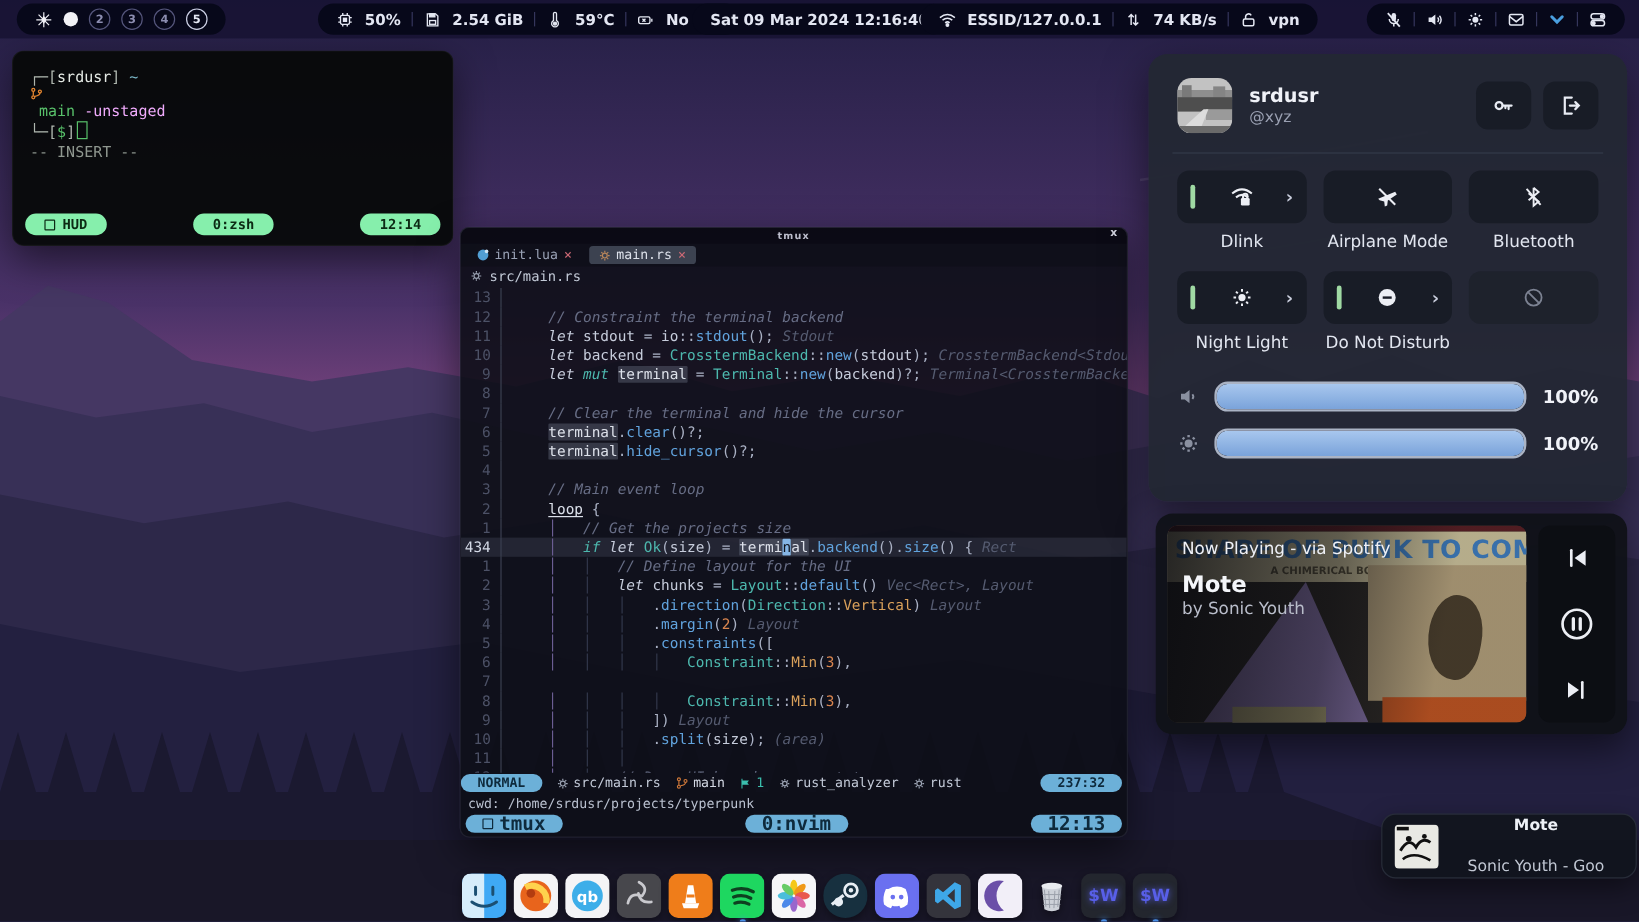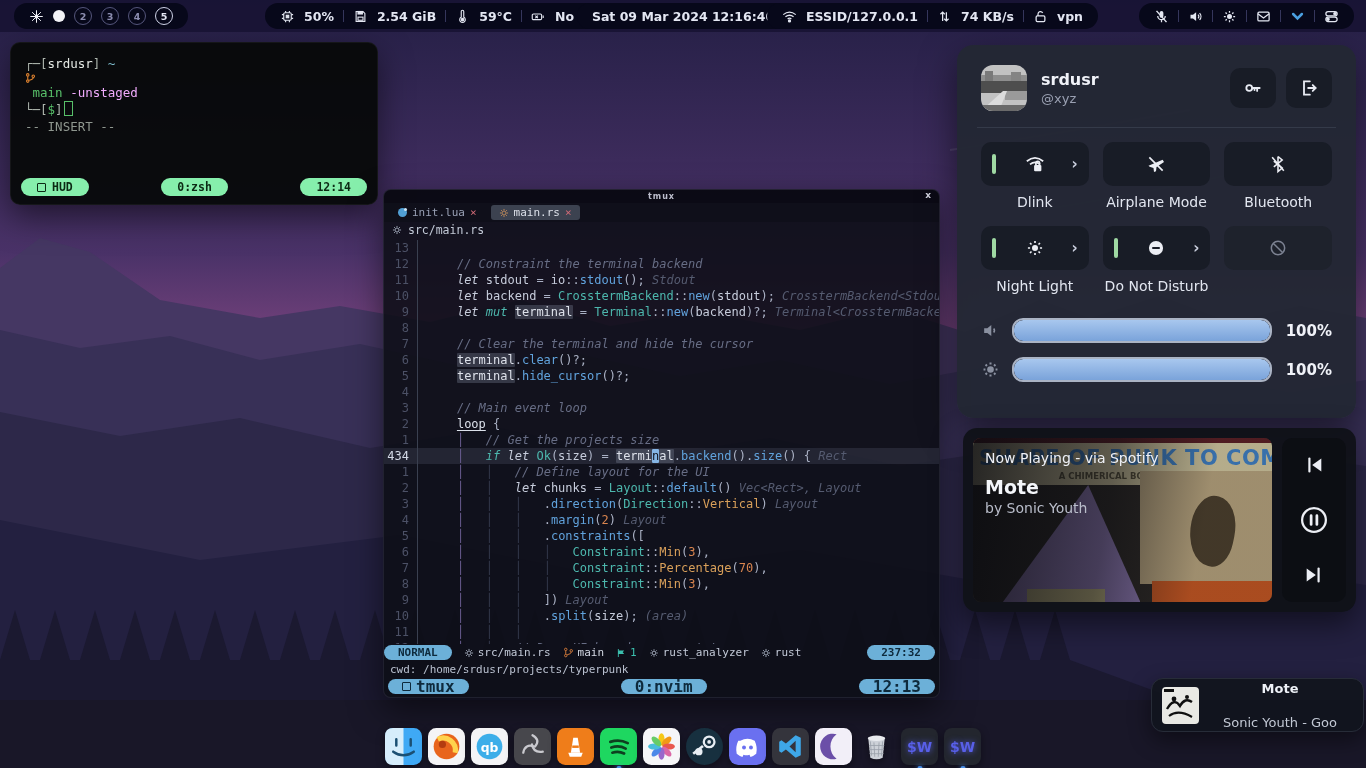--- a/index.html
+++ b/index.html
@@ -383,21 +383,20 @@
         <div class="code-line">
           <span class="gutter">5</span>
           <span class="code-text">    <span class="guide g1">│</span>   <span class="guide">│</span>   <span class="guide">│</span>   <span class="tk-p">.</span><span class="tk-fn">constraints</span><span class="tk-p">([</span></span>
         </div>
         <div class="code-line">
           <span class="gutter">6</span>
           <span class="code-text">    <span class="guide g1">│</span>   <span class="guide">│</span>   <span class="guide">│</span>   <span class="guide">│</span>   <span class="tk-ty">Constraint</span><span class="tk-p">::</span><span class="tk-en">Min</span><span class="tk-p">(</span><span class="tk-nu">3</span><span class="tk-p">),</span></span>
         </div>
         <div class="code-line">
           <span class="gutter">7</span>
-          <span class="code-text">    <span class="guide g1">│</span>   <span class="guide">│</span>   <span class="guide">│</span>   <span class="guide">│</span>   <span class="tk-ty">Constraint</span><span class="tk-p">::</span><span class="tk-en">Percentage</span><span class="tk-p">(</span><span class="tk-nu">70</span><span class="tk-p">),</span></span>
         </div>
         <div class="code-line">
           <span class="gutter">8</span>
           <span class="code-text">    <span class="guide g1">│</span>   <span class="guide">│</span>   <span class="guide">│</span>   <span class="guide">│</span>   <span class="tk-ty">Constraint</span><span class="tk-p">::</span><span class="tk-en">Min</span><span class="tk-p">(</span><span class="tk-nu">3</span><span class="tk-p">),</span></span>
         </div>
         <div class="code-line">
           <span class="gutter">9</span>
           <span class="code-text">    <span class="guide g1">│</span>   <span class="guide">│</span>   <span class="guide">│</span>   <span class="tk-p">])</span><span class="tk-h"> Layout</span></span>
         </div>
         <div class="code-line">

